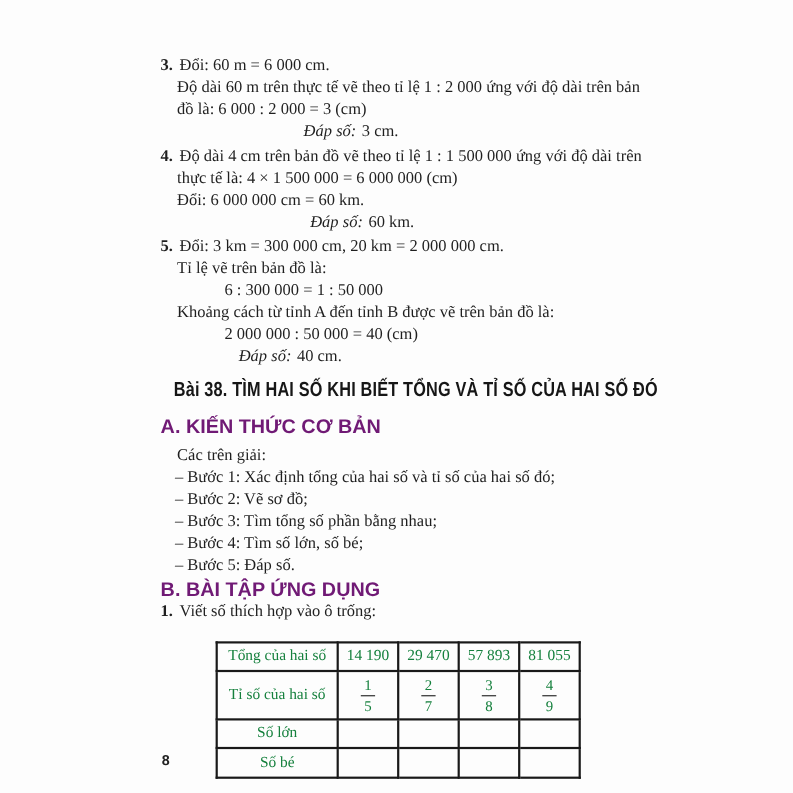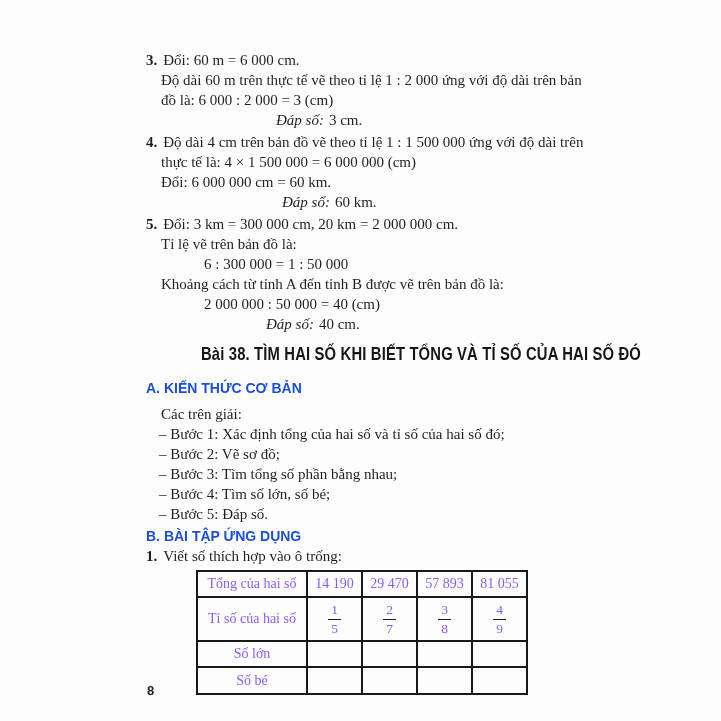--- a/index.html
+++ b/index.html
@@ -11,43 +11,43 @@
   .content {
     position:absolute; left:146px; top:50px; width:464px;
     font-size:15px; line-height:20px;
   }
   .line { white-space:nowrap; }
   .itemnum { margin-right:6px; }
   .ind1 { margin-left:15px; }
   .ind2 { margin-left:58px; }
   .ans  { margin-left:130px; }
   .ans4 { margin-left:136px; }
-  .ans5 { margin-left:120px; }
+  .ans5 { margin-left:71px; }
   .ans i { margin-right:5px; }
   .ex4, .ex5 { margin-top:2px; }
   .lesson-title {
     margin-top:8px; height:24px;
-    display:flex; justify-content:flex-start; align-items:center;
+    display:flex; justify-content:center; align-items:center;
   }
   .title-inner {
     font-family:"Liberation Sans", sans-serif; font-weight:bold;
     font-size:18.5px; white-space:nowrap;
     transform:scaleX(0.8); letter-spacing:0.2px; color:#161616;
   }
   .section-head {
     font-family:"Liberation Sans", sans-serif; font-weight:bold;
-    font-size:14px; line-height:20px; color:#1d4ed8; white-space:nowrap;
+    font-size:18px; line-height:20px; color:#701a75; white-space:nowrap;
   }
   .sec-a { margin-top:12px; }
   .sec-b { margin-top:2px; }
   .steps-intro { margin-top:6px; margin-left:15px; }
   .step { margin-left:13px; white-space:nowrap; }
   .tbl {
-    margin-left:50px; margin-top:4px;
-    border-collapse:collapse; font-size:14px; color:#8b5cf6;
+    margin-left:50px; margin-top:17px;
+    border-collapse:collapse; font-size:14px; color:#15803d;
   }
   .tbl td {
     border:2px solid #191919; text-align:center;
     vertical-align:middle; padding:0;
   }
   .r-sums td  { height:24px; }
   .r-ratio td { height:42px; }
   .r-big td   { height:24px; }
   .r-small td { height:25px; }
   .frac { display:inline-block; vertical-align:middle; line-height:1.15; font-size:13.5px; }

